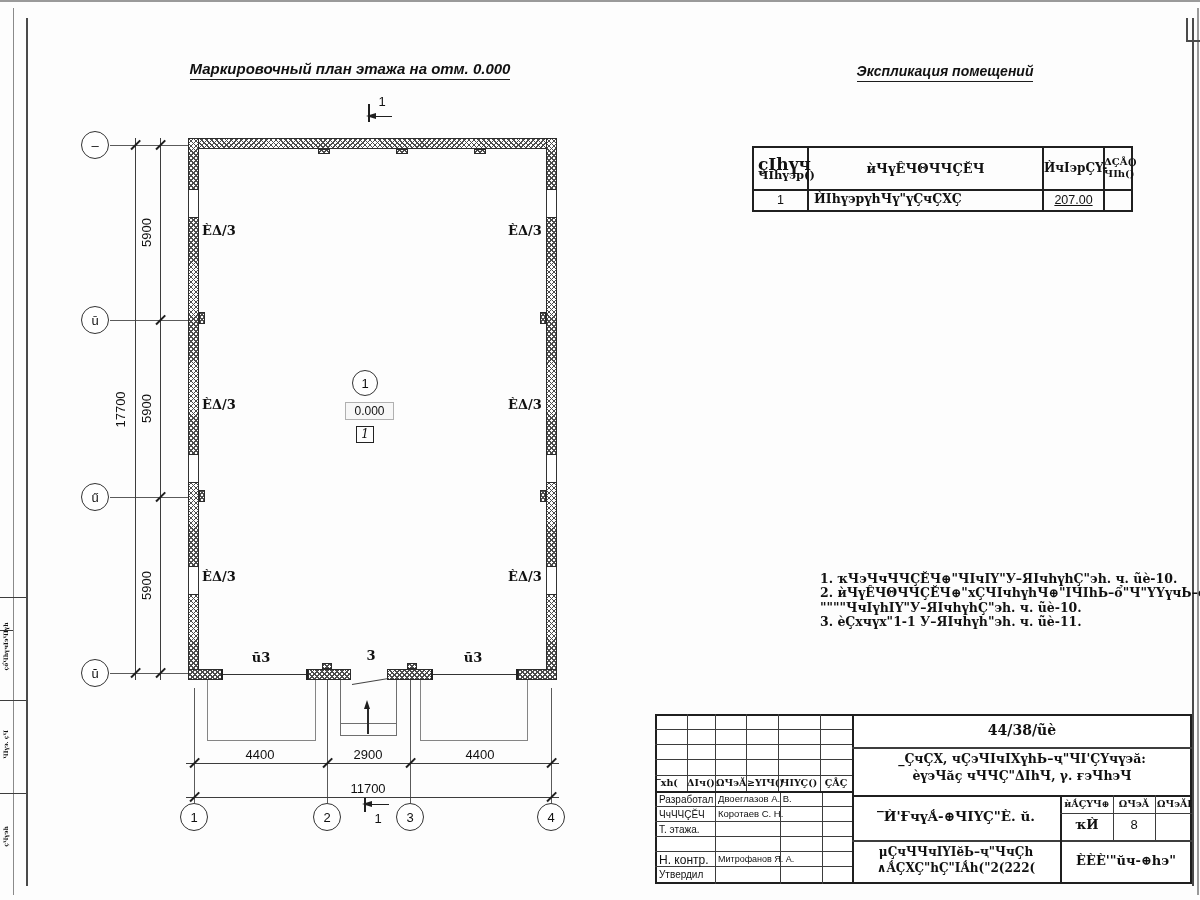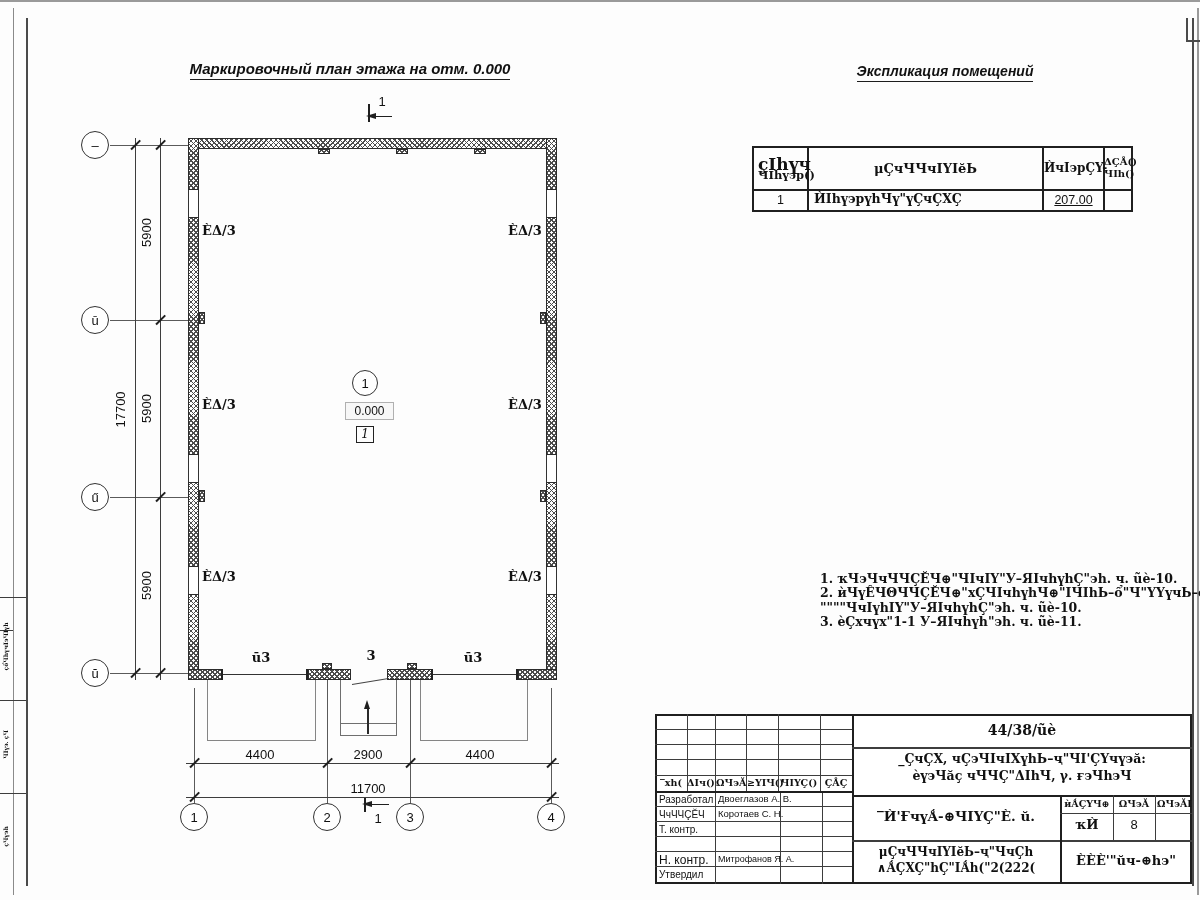--- a/index.html
+++ b/index.html
@@ -167,21 +167,21 @@
 <div class="circ" style="left:81px;top:483px;">ű</div>
 <div class="circ" style="left:81px;top:659px;">ŭ</div>
 
 <div class="abs" style="left:752px;top:146px;width:381px;height:66px;border:2px solid #1f1f1f;box-sizing:border-box;">
   <div class="vl" style="left:53px;top:0;height:62px;width:2px;background:#1f1f1f;"></div>
   <div class="vl" style="left:288px;top:0;height:62px;width:2px;background:#1f1f1f;"></div>
   <div class="vl" style="left:349px;top:0;height:62px;width:2px;background:#1f1f1f;"></div>
   <div class="hl" style="left:0;top:41px;width:377px;height:2px;background:#1f1f1f;"></div>
   <div class="t g" style="left:4px;top:7px;font-size:17px;">ҫIhүч</div>
   <div class="t g" style="left:4px;top:21px;font-size:11.5px;">ЧIhү϶р()</div>
-  <div class="t c g" style="left:55px;top:14px;width:233px;font-size:13px;">μÇчЧЧчIYIĕЬ</div>
+  <div class="t c g" style="left:55px;top:14px;width:233px;font-size:13px;">ѝЧүÊЧΘЧЧÇĔЧ</div>
   <div class="t c g" style="left:290px;top:14px;width:59px;font-size:12px;">ЍчI϶рÇY-</div>
   <div class="t c g" style="left:350px;top:8px;width:27px;font-size:10px;">ΔÇÅ()</div>
   <div class="t c g" style="left:350px;top:20px;width:27px;font-size:10px;">ЧIh()</div>
   <div class="t c" style="left:0;top:45px;width:53px;font-size:12.5px;">1</div>
   <div class="t g" style="left:60px;top:44px;font-size:12.5px;">ЍIhү϶рүhЧү"үÇчÇXÇ</div>
   <div class="t c" style="left:290px;top:45px;width:59px;font-size:12.5px;text-decoration:underline;">207.00</div>
 </div>
 
 <div class="abs" style="left:820px;top:572px;width:330px;">
   <div class="t g" style="position:static;font-size:12.5px;">1. ҡЧ϶ЧчЧЧÇĔЧ⊕"ЧIчIY"У–ЯIчhүhÇ"϶h. ч. ũè-10.</div>
@@ -196,40 +196,40 @@
 <div class="hl" style="left:655px;top:729px;width:197px;"></div>
 <div class="hl" style="left:655px;top:744px;width:197px;"></div>
 <div class="hl" style="left:655px;top:759px;width:197px;"></div>
 <div class="hl" style="left:655px;top:775px;width:197px;"></div>
 <div class="hl" style="left:655px;top:791px;width:197px;height:2px;background:#1f1f1f;"></div>
 <div class="vl" style="left:687px;top:714px;height:77px;"></div>
 <div class="vl" style="left:715px;top:714px;height:77px;"></div>
 <div class="vl" style="left:746px;top:714px;height:77px;"></div>
 <div class="vl" style="left:778px;top:714px;height:77px;"></div>
 <div class="vl" style="left:820px;top:714px;height:77px;"></div>
-<div class="t c g" style="left:656px;top:778px;width:30px;font-size:9.5px;">‾хh(</div>
+<div class="t c g" style="left:656px;top:778px;width:14px;font-size:9.5px;">‾хh(</div>
 <div class="t c g" style="left:686px;top:778px;width:30px;font-size:9.5px;">ΔIч()</div>
 <div class="t c g" style="left:716px;top:778px;width:30px;font-size:9.5px;">ΩЧ϶Ă</div>
 <div class="t c g" style="left:747px;top:778px;width:30px;font-size:9.5px;">≥YIЧ()</div>
 <div class="t c g" style="left:779px;top:778px;width:40px;font-size:9.5px;">ЧIYÇ()</div>
 <div class="t c g" style="left:821px;top:778px;width:30px;font-size:9.5px;">ÇÅÇ</div>
 
 <div class="vl" style="left:715px;top:793px;height:91px;"></div>
 <div class="vl" style="left:780px;top:793px;height:91px;"></div>
 <div class="vl" style="left:822px;top:793px;height:91px;"></div>
 <div class="hl" style="left:655px;top:806px;width:197px;"></div>
 <div class="hl" style="left:655px;top:821px;width:197px;"></div>
 <div class="hl" style="left:655px;top:836px;width:197px;"></div>
 <div class="hl" style="left:655px;top:851px;width:197px;"></div>
 <div class="hl" style="left:655px;top:866px;width:197px;"></div>
 <div class="t" style="left:659px;top:794px;font-size:10px;">Разработал</div>
 <div class="t" style="left:718px;top:794px;font-size:9.5px;">Двоеглазов А. В.</div>
 <div class="t" style="left:659px;top:809px;font-size:10px;">ЧчЧЧÇĔЧ</div>
 <div class="t" style="left:718px;top:809px;font-size:9.5px;">Коротаев С. Н.</div>
-<div class="t" style="left:659px;top:824px;font-size:10px;">Т. контр.</div>
+<div class="t" style="left:659px;top:824px;font-size:10px;">Т. этажа.</div>
 <div class="t" style="left:659px;top:854px;font-size:12px;">Н. контр.</div>
 <div class="t" style="left:718px;top:854px;font-size:9px;">Митрофанов Я. А.</div>
 <div class="t" style="left:659px;top:869px;font-size:10px;">Утвердил</div>
 
 <div class="hl" style="left:852px;top:747px;width:340px;height:1.5px;"></div>
 <div class="hl" style="left:852px;top:795px;width:340px;height:2px;background:#1f1f1f;"></div>
 <div class="hl" style="left:852px;top:840px;width:340px;height:1.5px;"></div>
 <div class="vl" style="left:1060px;top:795px;height:89px;width:2px;background:#1f1f1f;"></div>
 <div class="vl" style="left:1113px;top:795px;height:45px;"></div>
 <div class="vl" style="left:1155px;top:795px;height:45px;"></div>

